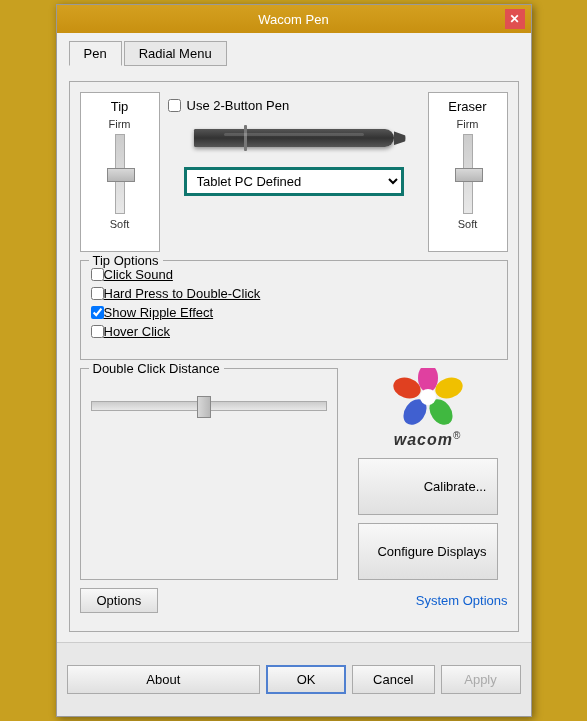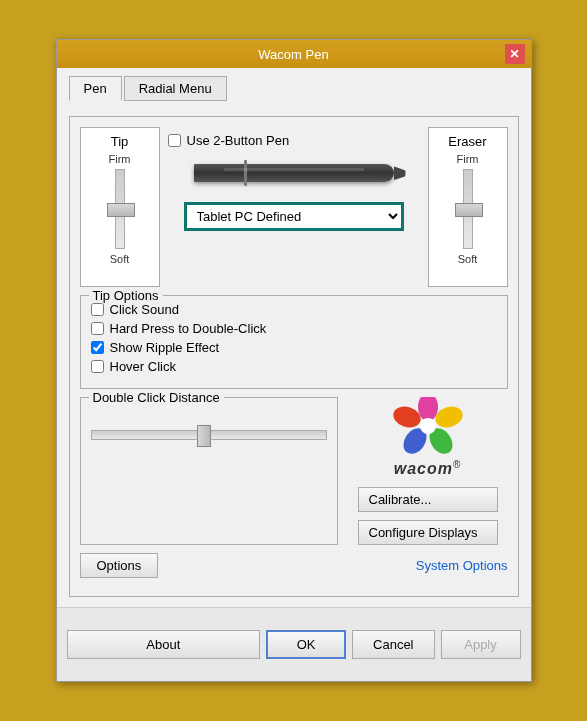--- a/index.html
+++ b/index.html
@@ -224,38 +224,38 @@
       padding: 3px 6px;
       font-size: 13px;
       border: 3px solid #0f766e;
       background: #fff;
       cursor: pointer;
     }
 
     
     .tip-options-section {
       border: 1px solid #aaa;
-      padding: 6px 10px 10px 10px;
+      padding: 6px 10px 16px 10px;
       margin-bottom: 8px;
       position: relative;
+      text-decoration: underline;
     }
 
     .section-legend {
       position: absolute;
       top: -8px;
       left: 8px;
       background: #f0f0f0;
       padding: 0 4px;
       font-size: 13px;
     }
 
     .checkbox-line {
       display: flex;
       align-items: center;
-      gap: 6px;
       margin-bottom: 4px;
       font-size: 13px;
     }
 
     .checkbox-line input[type="checkbox"] {
       width: 13px;
       height: 13px;
       cursor: pointer;
     }
 
@@ -332,26 +332,26 @@
 
     .wacom-trademark {
       font-size: 10px;
       vertical-align: super;
       font-style: normal;
       font-weight: normal;
     }
 
     .btn-wide {
       width: 140px;
-      padding: 4px 10px;
+      padding: 20px 10px;
       font-size: 13px;
       border: 1px solid #aaa;
       background: linear-gradient(to bottom, #f8f8f8, #e0e0e0);
       cursor: pointer;
-      text-align: left;
+      text-align: right;
     }
 
     
     .action-row {
       display: flex;
       align-items: center;
       justify-content: space-between;
       margin-bottom: 8px;
     }
 

